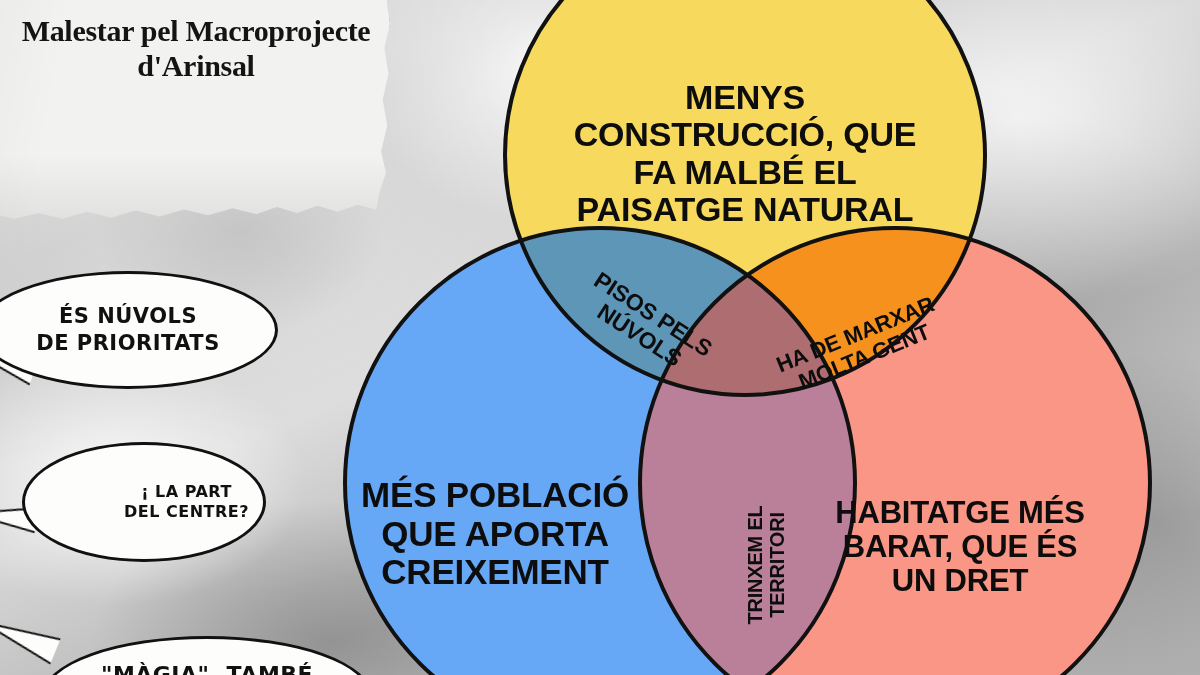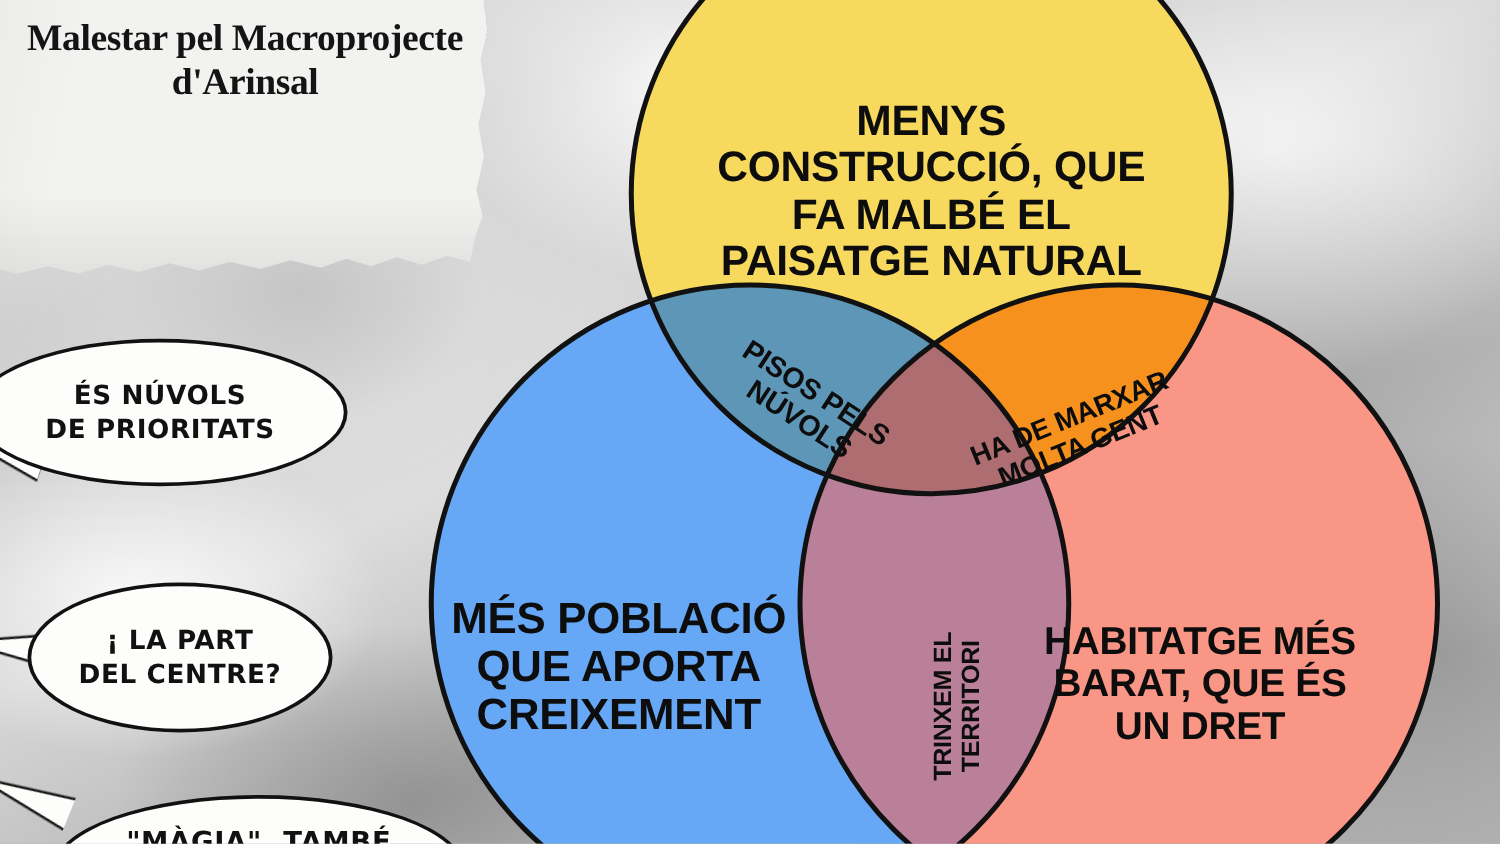--- a/index.html
+++ b/index.html
@@ -79,21 +79,21 @@
 
   #bubble1{left:-22px;top:271px;width:300px;height:118px;font-size:21px;}
   #tail1{
     left:-30px;top:346px;
     border-top:14px solid transparent;
     border-bottom:14px solid transparent;
     border-right:66px solid #fdfdfb;
     filter:drop-shadow(0 2px 0 #111) drop-shadow(0 -2px 0 #111);
     transform:rotate(18deg);
   }
-  #bubble2{left:22px;top:466px;width:244px;height:120px;font-size:21px;}
+  #bubble2{left:22px;top:442px;width:244px;height:120px;font-size:16px;justify-content:flex-end;}
   #tail2{
     left:-26px;top:506px;
     border-top:11px solid transparent;
     border-bottom:11px solid transparent;
     border-right:62px solid #fdfdfb;
     filter:drop-shadow(0 2px 0 #111) drop-shadow(0 -2px 0 #111);
     transform:rotate(6deg);
   }
   #bubble3{left:42px;top:636px;width:330px;height:120px;font-size:22px;align-items:flex-start;padding-top:22px;}
   #tail3{

